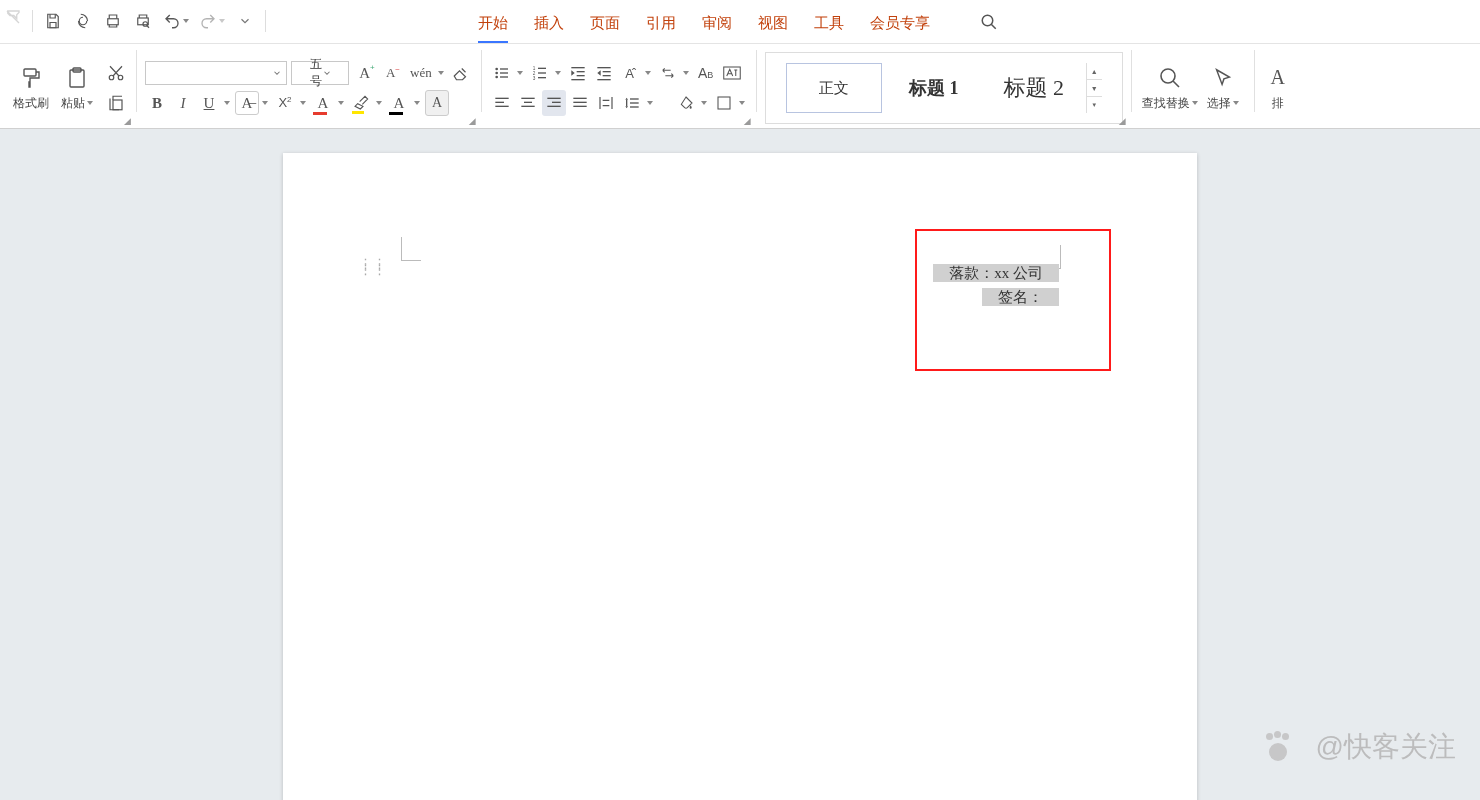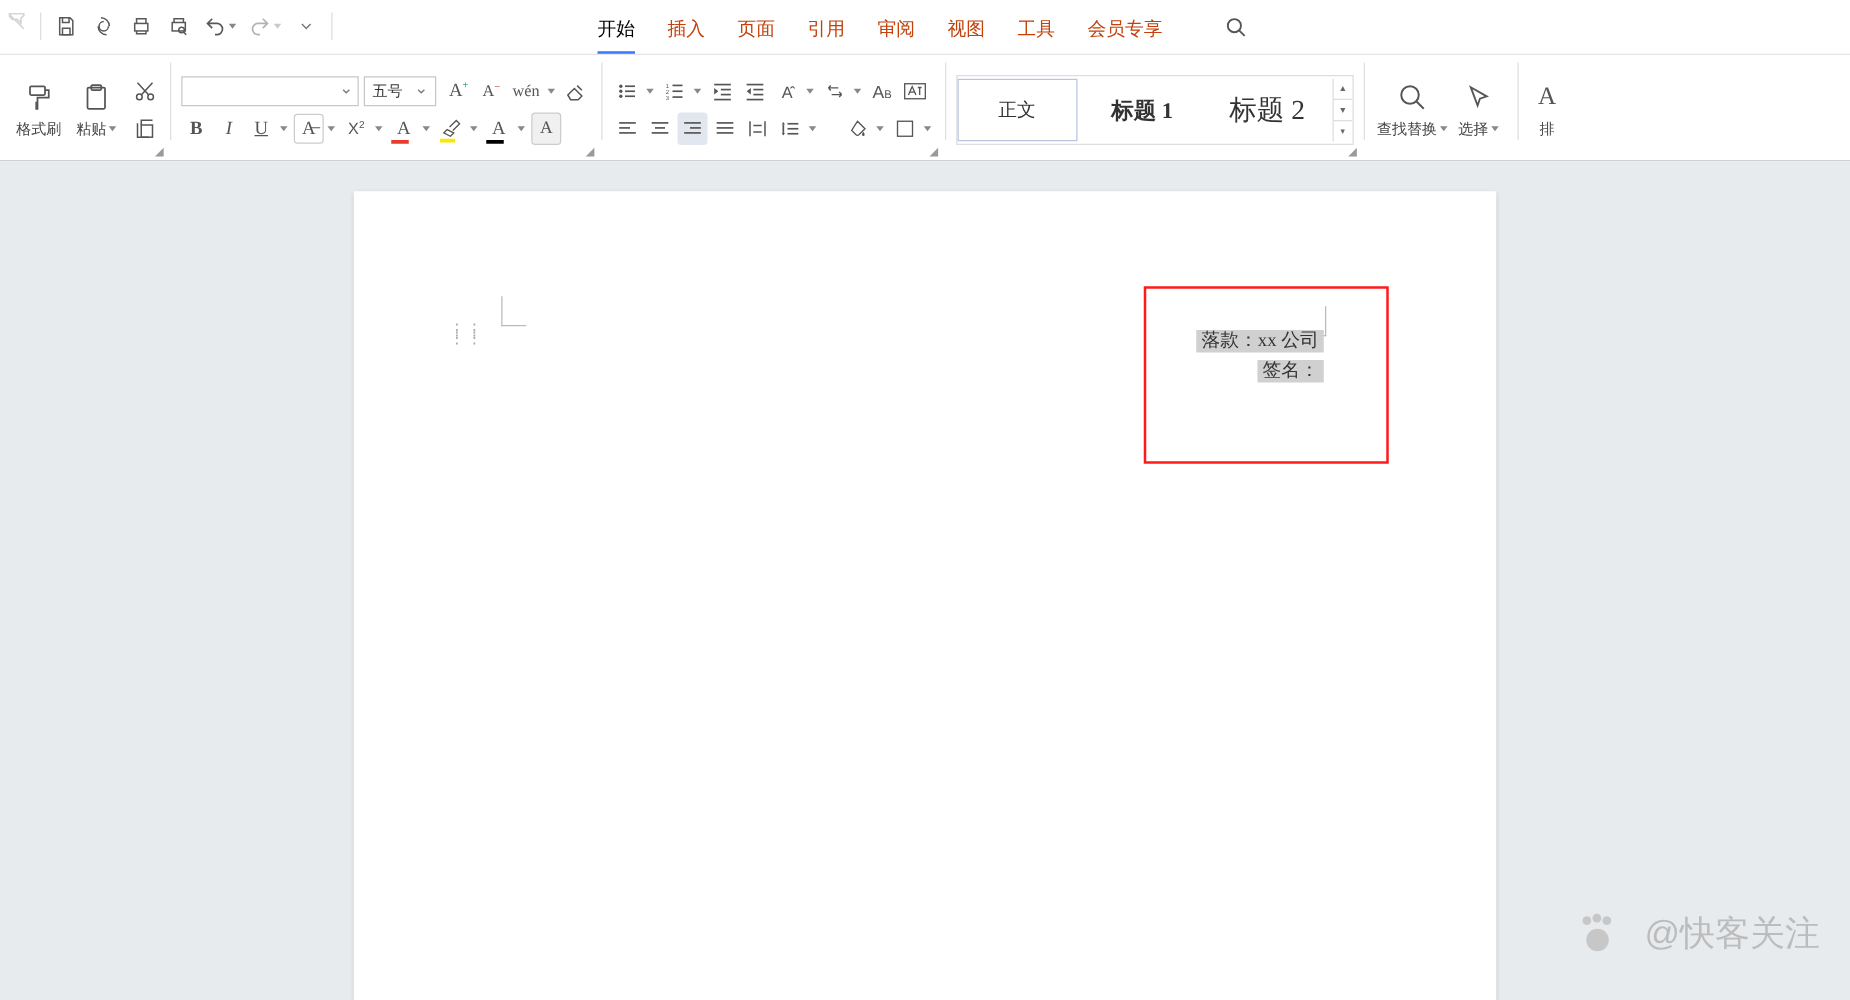--- a/index.html
+++ b/index.html
@@ -6,59 +6,59 @@
 body{font-family:"Microsoft YaHei","PingFang SC",Arial,sans-serif;font-size:13px;color:#333;background:#fff;overflow:hidden;width:1480px;height:800px}
 .qat{height:43px;background:#fff;display:flex;align-items:center;padding:0 6px;border-bottom:1px solid #fff}
 .qat-left{display:flex;align-items:center;gap:2px;height:100%;padding-left:12px}
 .qat-sep{width:1px;height:22px;background:#ddd;margin:0 4px}
 .qat-btn{width:28px;height:28px;display:flex;align-items:center;justify-content:center;border-radius:3px;color:#585858}
 .qat-dd{display:flex;align-items:center;gap:2px;padding:0 4px;height:28px;border-radius:3px;color:#585858}
 .caret{width:0;height:0;border-left:3px solid transparent;border-right:3px solid transparent;border-top:4px solid #888}
 .tabs-bar{position:absolute;top:0;left:0;right:0;height:43px;display:flex;align-items:flex-end;justify-content:center;pointer-events:none}
 .tabs{display:flex;gap:26px;pointer-events:all;align-items:center}
 .tab{font-size:15px;color:#c2410c;padding:10px 0 8px;cursor:pointer;border-bottom:2px solid transparent}
-.tab.active{color:#000000;border-bottom-color:#3a76ff}
+.tab.active{color:#c2410c;border-bottom-color:#3a76ff}
 .tab-search{color:#666;padding:4px}
 .ribbon{height:86px;background:#fff;border-top:1px solid #e4e4e4;border-bottom:1px solid #d0d0d0;display:flex}
 .rgroup{display:flex;flex-direction:column;height:100%;position:relative;padding:4px 0 0}
 .rgroup-inner{display:flex;align-items:center;height:100%;padding:0 8px}
 .rgroup-sep{width:1px;background:#e0e0e0;margin:6px 0 16px}
 .rgroup-dlg{position:absolute;right:2px;bottom:2px;width:10px;height:10px;color:#9a9a9a;font-size:9px}
 .bigbtn{display:flex;flex-direction:column;align-items:center;justify-content:center;width:46px;height:72px;border-radius:3px;gap:4px}
 .bigbtn .ico{width:28px;height:26px;display:flex;align-items:center;justify-content:center;color:#555}
 .bigbtn .lbl{font-size:12px;color:#444;display:flex;align-items:center;gap:2px}
 .rrow{display:flex;align-items:center;gap:2px}
 .rcol{display:flex;flex-direction:column;gap:4px;justify-content:center;height:68px}
 .sbtn{min-width:24px;height:26px;display:flex;align-items:center;justify-content:center;padding:0 3px;border-radius:3px;color:#555}
 .sbtn.active{background:#e2e6ee}
 .sbtn-dd{display:flex;align-items:center;border-radius:3px}
 .sbtn-dd .sbtn{border-radius:3px 0 0 3px}
 .sbtn-dd .dda{width:12px;height:26px;display:flex;align-items:center;justify-content:center}
 .font-combo{width:142px;height:24px;border:1px solid #c8c8c8;background:#fff;display:flex;align-items:center;padding:0 4px}
 .font-combo .ddbtn{margin-left:auto}
-.size-combo{width:58px;height:24px;border:1px solid #c8c8c8;background:#fff;display:flex;align-items:center;padding:0 6px}
+.size-combo{width:58px;height:24px;border:1px solid #c8c8c8;background:#fff;display:flex;align-items:center;padding:0 18px}
 .size-combo .txt{font-size:12px;color:#333}
 .size-combo .ddbtn{margin-left:auto}
-.styles-box{display:flex;align-items:center;gap:4px;padding:0;border:1px solid #ddd;height:56px}
+.styles-box{display:flex;align-items:center;gap:4px;padding:20px;border:1px solid #ddd;height:72px}
 .style-item{width:96px;height:50px;display:flex;align-items:center;justify-content:center;font-family:"SimSun",serif;cursor:pointer}
 .style-item.sel{border:1px solid #b8c4e0;background:#fff}
 .style-item.h1{font-size:18px;font-weight:bold}
 .style-item.h2{font-size:22px;font-weight:normal}
 .style-item.bd{font-size:15px}
 .styles-scroll{width:16px;display:flex;flex-direction:column;border-left:1px solid #ddd;height:50px}
 .styles-scroll div{flex:1;display:flex;align-items:center;justify-content:center;font-size:7px;color:#666}
 .styles-scroll div:nth-child(1),.styles-scroll div:nth-child(2){border-bottom:1px solid #ddd}
 .canvas-area{position:absolute;top:129px;left:0;right:0;bottom:0;background:#e7ebee;overflow:hidden}
 .page{position:absolute;left:50%;transform:translateX(-50%);top:24px;width:914px;background:#fff;box-shadow:0 1px 4px rgba(0,0,0,.2);height:1200px}
 .margin-mark{position:absolute;top:84px;left:118px;width:20px;height:24px;border-left:1px solid #bbb;border-bottom:1px solid #bbb}
 .drag-dots{position:absolute;top:108px;left:76px;width:12px;color:#aaa;font-size:13px;letter-spacing:1px;line-height:6px}
 .textframe{position:absolute;top:76px;right:86px;width:196px;height:142px;border:2px solid #ff1a1a}
 .cursor-mark{position:absolute;top:92px;right:136px;width:20px;height:24px;border-right:1px solid #bbb;border-bottom:1px solid #bbb}
 .sel-text{position:absolute;top:108px;right:138px;text-align:right;font-family:"SimSun","宋体",serif;font-size:15px;line-height:24px}
-.sel-text span{background:#d0d0d0;padding:1px 4px}
+.sel-text span{background:#d0d0d0;padding:1px 16px}
 .watermark{position:absolute;right:24px;bottom:34px;font-size:28px;color:#b8b8b8;display:flex;align-items:center;gap:22px;opacity:.9}
 .watermark .paw{width:32px;height:32px;position:relative}
 .watermark .paw::before{content:"";position:absolute;width:18px;height:18px;background:#c4c4c4;border-radius:50%;bottom:2px;left:7px}
 .watermark .paw::after{content:"";position:absolute;width:7px;height:7px;background:#c4c4c4;border-radius:50%;top:2px;left:4px;box-shadow:8px -2px 0 #c4c4c4,16px 0 0 #c4c4c4}
 .hl-yellow{position:relative}
 .hl-yellow::after{content:"";position:absolute;left:3px;bottom:2px;width:12px;height:3px;background:#ffe600}
 .hl-red{position:relative}
 .hl-red::after{content:"";position:absolute;left:2px;bottom:1px;width:14px;height:3px;background:#e63b2e}
 .hl-black{position:relative}
 .hl-black::after{content:"";position:absolute;left:2px;bottom:1px;width:14px;height:3px;background:#000}

